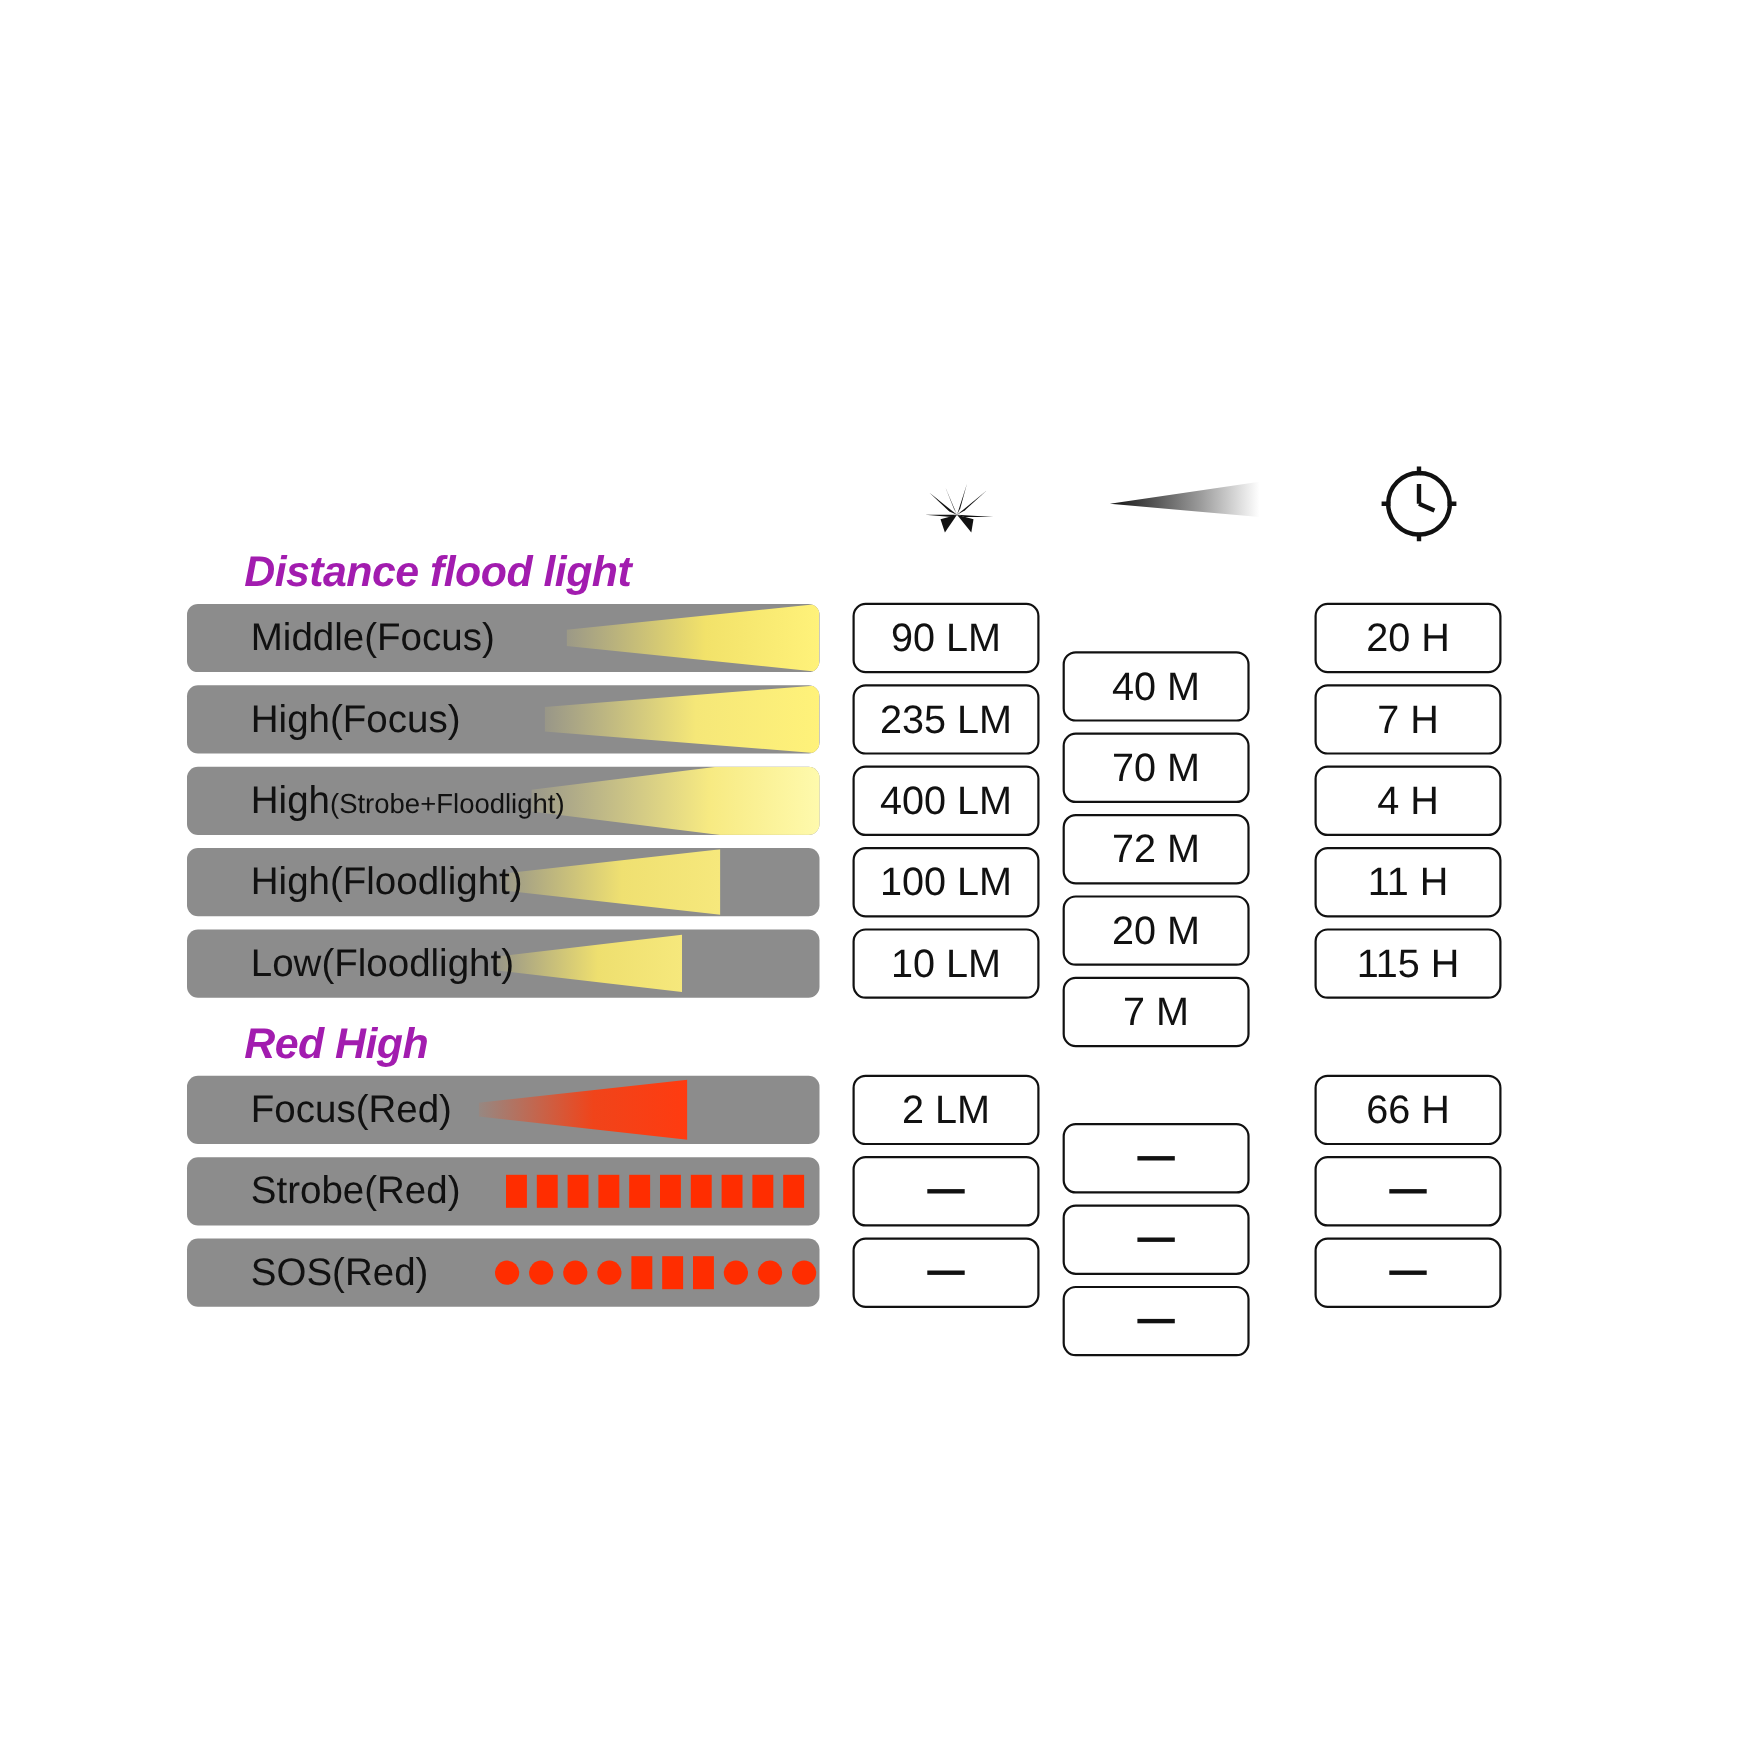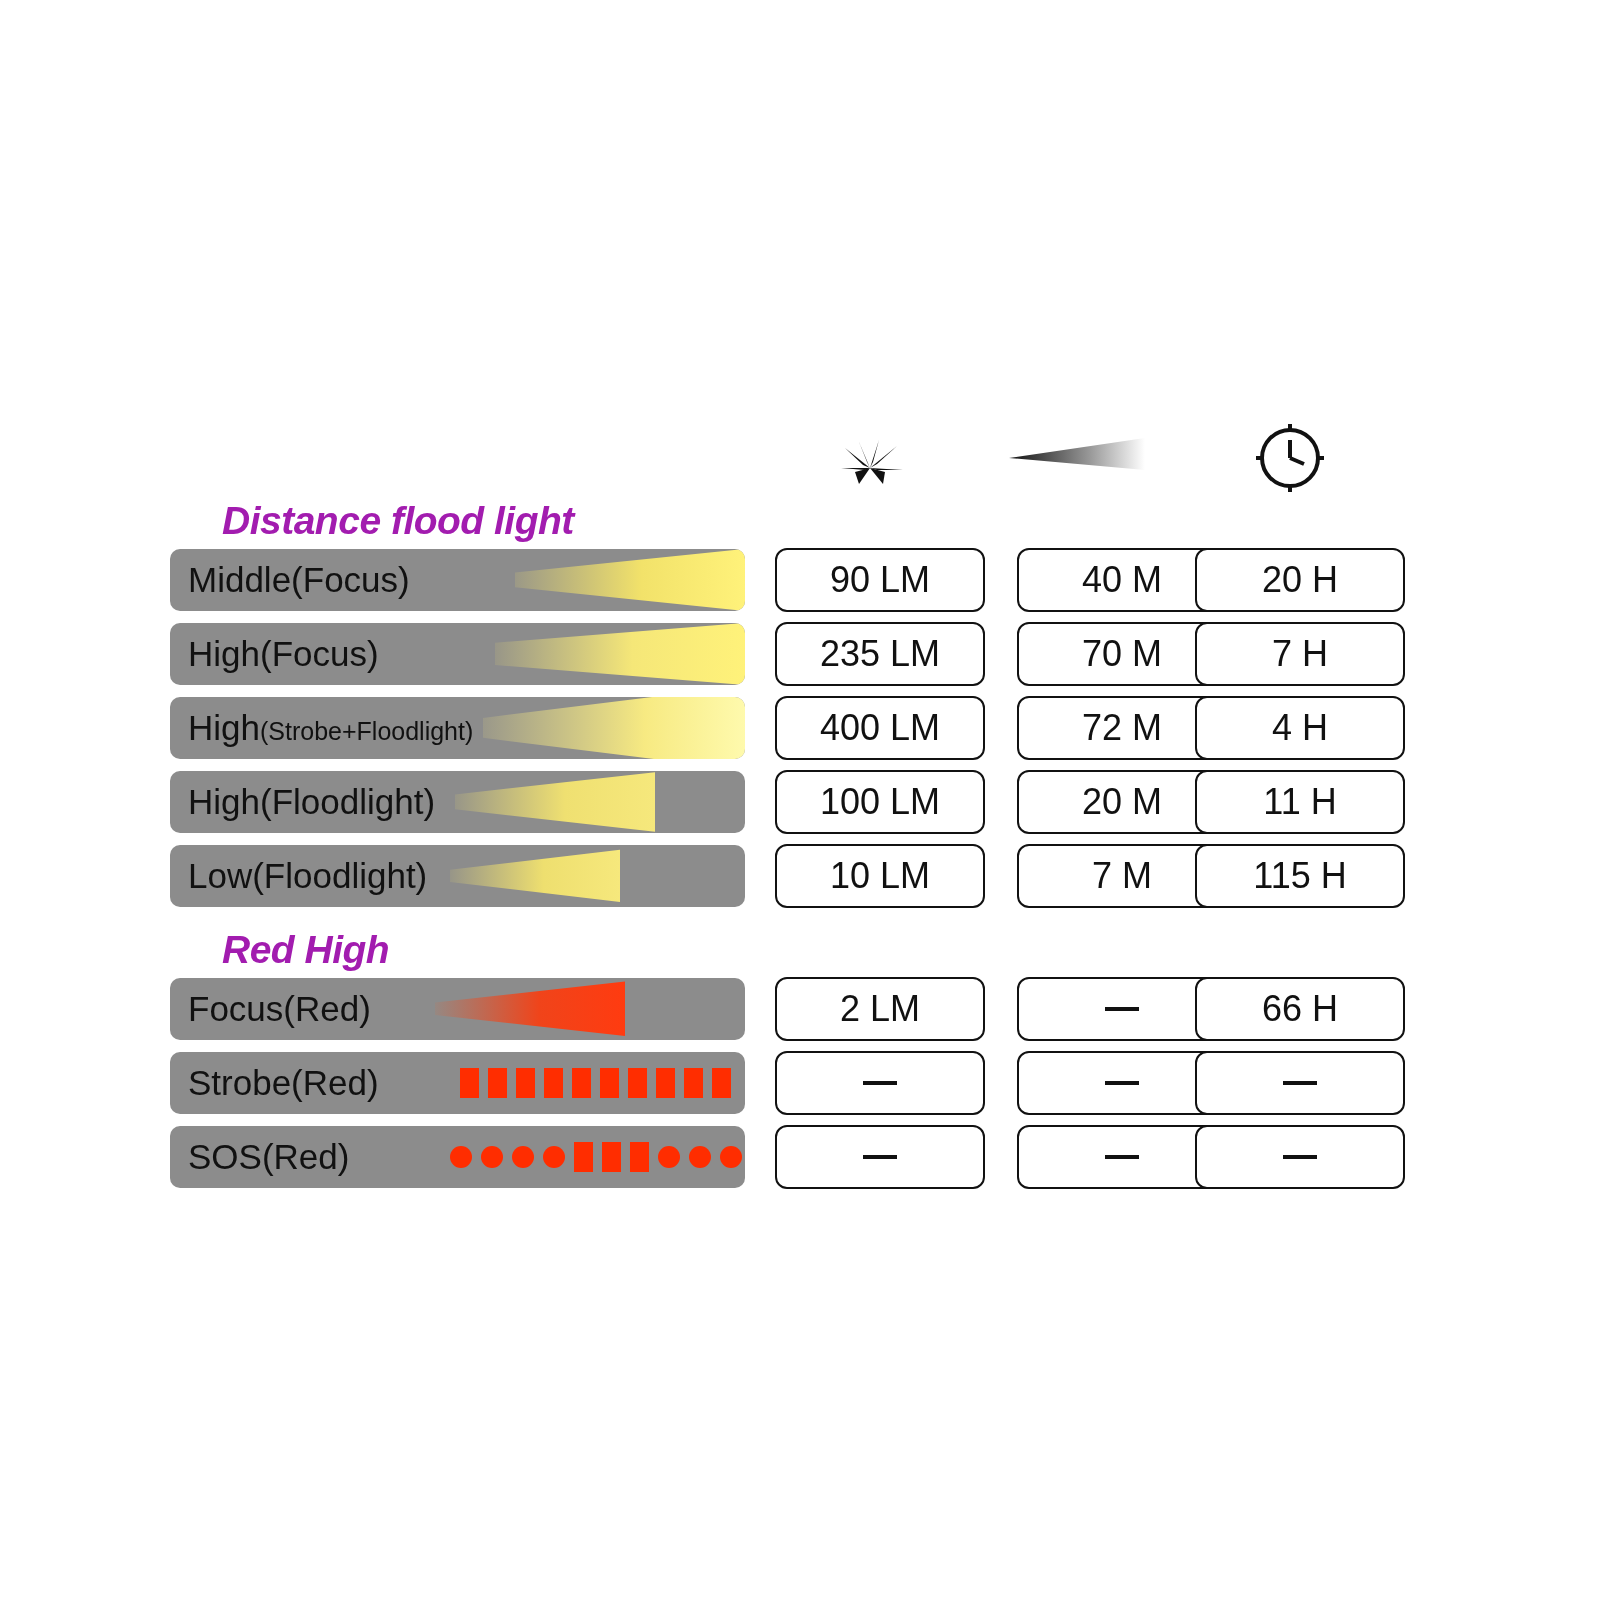--- a/index.html
+++ b/index.html
@@ -75,20 +75,21 @@
     align-items: center;
   }
   .mode-label {
     position: relative;
     z-index: 3;
     font-size: 35px;
     color: #111;
     padding-left: 18px;
     white-space: nowrap;
     line-height: 1;
+    margin-left: 40px;
   }
   .mode-label .sub {
     font-size: 25px;
   }
 
   
   .beam {
     position: absolute;
     top: 0;
     height: 62px;
@@ -152,34 +153,34 @@
     width: 22px;
     height: 22px;
     border-radius: 50%;
     background: #ff2d00;
   }
 
   
   .val {
     position: absolute;
     top: -1px;
-    width: 210px;
+    width: 170px;
     height: 64px;
     border: 2.5px solid #111;
     border-radius: 12px;
     background: #fff;
     display: flex;
     align-items: center;
     justify-content: center;
     font-size: 36px;
     color: #111;
     box-sizing: border-box;
   }
   .val.c1 { left: 605px; }
-  .val.c2 { left: 847px; }
+  .val.c2 { left: 796px; margin-top: 44px; }
   .val.c3 { left: 1025px; }
   .dash {
     display: inline-block;
     width: 34px;
     height: 4px;
     background: #111;
   }
 </style>
 </head>
 <body>

